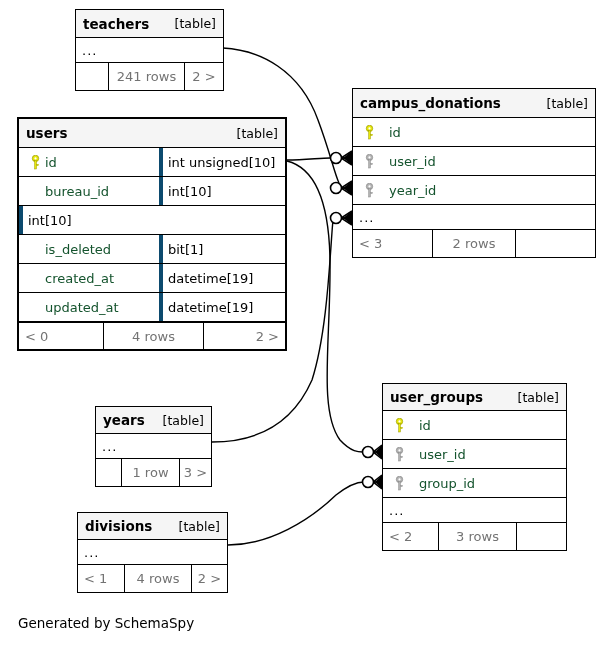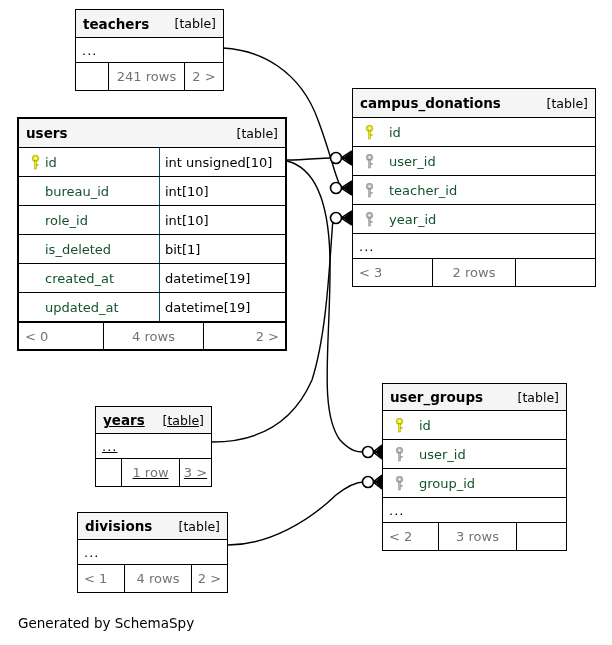--- a/index.html
+++ b/index.html
@@ -78,21 +78,21 @@
     white-space: nowrap;
     overflow: hidden;
   }
   .col-type {
     display: flex;
     align-items: center;
     box-sizing: border-box;
     font-size: 13px;
     color: #000000;
     padding-left: 5px;
-    border-left: 1px solid #0c4a6e;
+    border-left: 4px solid #0c4a6e;
     white-space: nowrap;
     overflow: hidden;
   }
   .keyslot {
     width: 20px;
     min-width: 20px;
     display: flex;
     align-items: center;
     justify-content: center;
   }
@@ -232,24 +232,20 @@
 
     <div class="t-row">
       <div class="col-name" style="width:140px;">
         <span class="keyslot"></span>
         <span>bureau_id</span>
       </div>
       <div class="col-type" style="flex:1;">int[10]</div>
     </div>
 
     <div class="t-row">
-      <div class="col-name" style="width:140px;">
-        <span class="keyslot"></span>
-        <span>role_id</span>
-      </div>
       <div class="col-type" style="flex:1;">int[10]</div>
     </div>
 
     <div class="t-row">
       <div class="col-name" style="width:140px;">
         <span class="keyslot"></span>
         <span>is_deleted</span>
       </div>
       <div class="col-type" style="flex:1;">bit[1]</div>
     </div>
@@ -304,33 +300,20 @@
               <circle cx="4.5" cy="3.4" r="3.2" fill="#b3b3b3" stroke="#8a8a8a" stroke-width="0.7"></circle>
               <circle cx="4.5" cy="3.4" r="1.1" fill="#ffffff"></circle>
               <rect x="3.6" y="5.6" width="1.9" height="8.4" fill="#b3b3b3" stroke="#8a8a8a" stroke-width="0.5"></rect>
               <rect x="5.4" y="9.2" width="2.1" height="1.5" fill="#b3b3b3" stroke="#8a8a8a" stroke-width="0.4"></rect>
             </svg>
         </span>
         <span class="indent-lbl">user_id</span>
       </div>
     </div>
 
-    <div class="t-row">
-      <div class="col-name" style="flex:1; border-left:none;">
-        <span class="keyslot">
-          <svg width="9" height="15" viewBox="0 0 9 15">
-              <circle cx="4.5" cy="3.4" r="3.2" fill="#b3b3b3" stroke="#8a8a8a" stroke-width="0.7"></circle>
-              <circle cx="4.5" cy="3.4" r="1.1" fill="#ffffff"></circle>
-              <rect x="3.6" y="5.6" width="1.9" height="8.4" fill="#b3b3b3" stroke="#8a8a8a" stroke-width="0.5"></rect>
-              <rect x="5.4" y="9.2" width="2.1" height="1.5" fill="#b3b3b3" stroke="#8a8a8a" stroke-width="0.4"></rect>
-            </svg>
-        </span>
-        <span class="indent-lbl">teacher_id</span>
-      </div>
-    </div>
 
     <div class="t-row">
       <div class="col-name" style="flex:1; border-left:none;">
         <span class="keyslot">
           <svg width="9" height="15" viewBox="0 0 9 15">
               <circle cx="4.5" cy="3.4" r="3.2" fill="#b3b3b3" stroke="#8a8a8a" stroke-width="0.7"></circle>
               <circle cx="4.5" cy="3.4" r="1.1" fill="#ffffff"></circle>
               <rect x="3.6" y="5.6" width="1.9" height="8.4" fill="#b3b3b3" stroke="#8a8a8a" stroke-width="0.5"></rect>
               <rect x="5.4" y="9.2" width="2.1" height="1.5" fill="#b3b3b3" stroke="#8a8a8a" stroke-width="0.4"></rect>
             </svg>
@@ -398,21 +381,21 @@
 
     <div class="ellipsis-row">...</div>
 
     <div class="t-footer">
       <div class="f-cell f-left" style="width:55px;">&lt; 2</div>
       <div class="f-cell f-center" style="width:78px;">3 rows</div>
       <div class="f-cell f-center" style="flex:1;"></div>
     </div>
   </div>
 
-  <div class="table-box" style="left:95px; top:406px; width:117px;text-decoration:underline;">
+  <div class="table-box" style="left:95px; top:406px; width:117px;">
     <div class="t-header" style="height:27px;">
       <span class="t-name">years</span>
       <span class="t-tag">[table]</span>
     </div>
     <div class="ellipsis-row">...</div>
     <div class="t-footer">
       <div class="f-cell f-left" style="width:25px;"></div>
       <div class="f-cell f-center" style="width:58px;">1 row</div>
       <div class="f-cell f-center" style="flex:1;">3 &gt;</div>
     </div>

